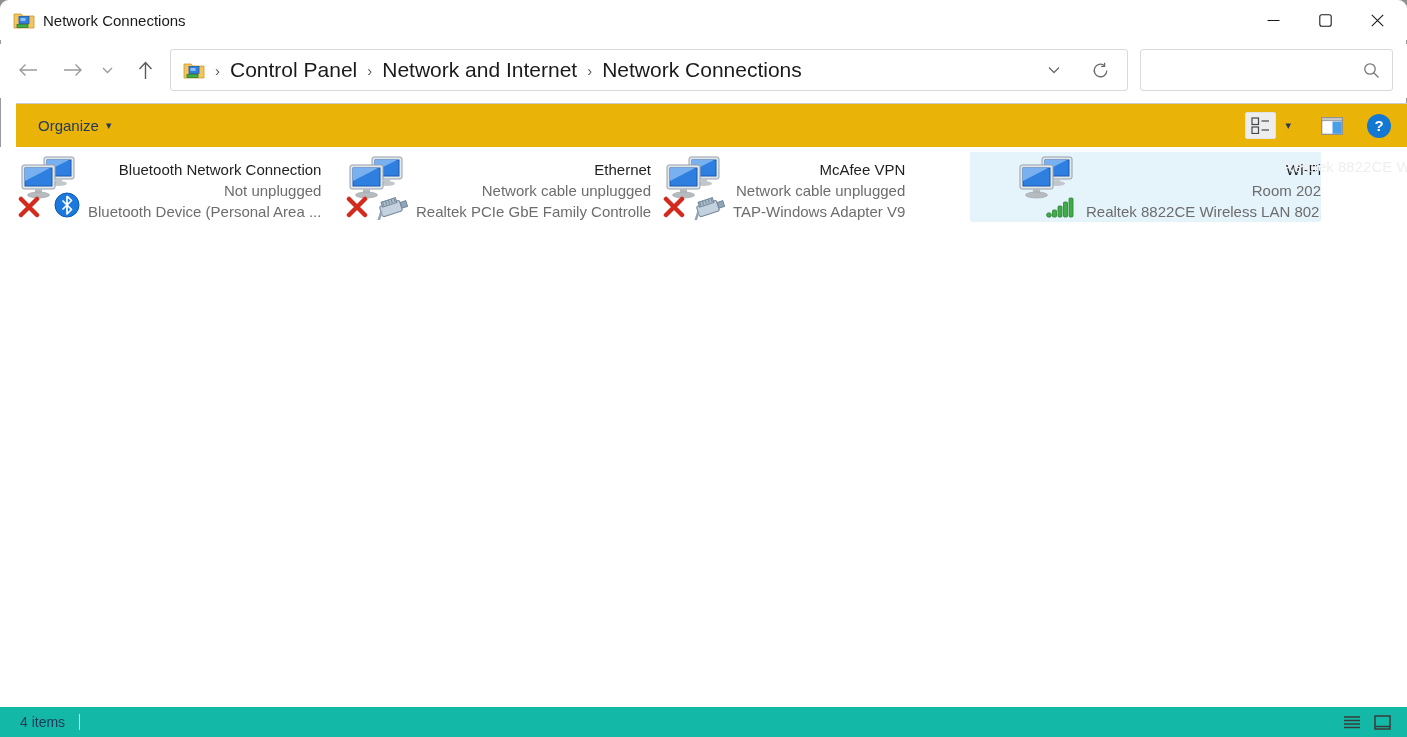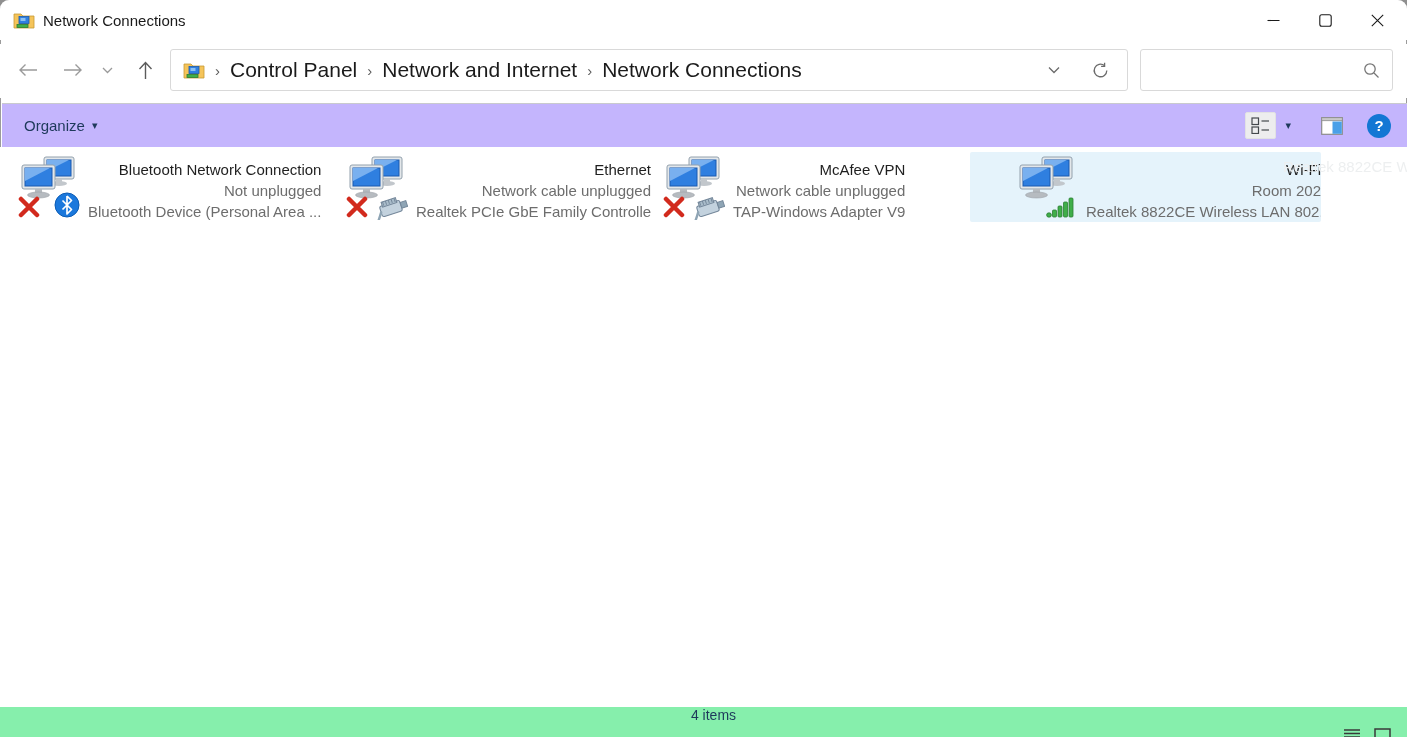--- a/index.html
+++ b/index.html
@@ -20,41 +20,41 @@
   .crumb-sep{color:#5c5c5c;font-size:15px;padding:0 10px;}
   .crumb{font-size:21px;color:#1b1b1b;white-space:nowrap;cursor:default;}
   .addr-right{margin-left:auto;display:flex;align-items:center;}
   .addr-chevron{padding:0 16px;}
   .addr-refresh{padding:0 16px;margin-right:2px;}
   .searchbox{position:absolute;left:1140px;top:5px;width:253px;height:42px;border:1px solid #d9d9d9;border-radius:3px;
              box-sizing:border-box;display:flex;align-items:center;background:#fff;}
   .searchbox input{flex:1;border:0;outline:none;font-size:14px;padding:0 0 0 10px;font-family:"Liberation Sans",sans-serif;background:transparent;}
   .search-icon{margin:0 12px 0 4px;}
   
-  .cmdbar{position:absolute;top:103px;left:2px;right:0;height:44px;background:#c4b5fd;border-top:1px solid #c9cacd;
+  .cmdbar{position:absolute;top:103px;left:16px;right:0;height:44px;background:#eab308;border-top:1px solid #c9cacd;
           display:flex;align-items:center;box-sizing:border-box;}
   .organize{display:flex;align-items:center;margin-left:22px;font-size:15px;color:#1e395b;cursor:default;}
   .organize .caret{font-size:11px;margin-left:7px;color:#1e395b;}
   .cmd-right{margin-left:auto;display:flex;align-items:center;margin-right:16px;}
   .viewbtn{display:flex;align-items:center;background:#ededee;border:1px solid #e2e2e3;border-radius:2px;padding:4px 5px;}
   .viewcaret{font-size:11px;color:#1e395b;padding:0 10px 0 9px;}
   .panebtn{margin-left:20px;display:flex;align-items:center;}
   .helpbtn{margin-left:24px;width:24px;height:24px;border-radius:50%;background:#1377d4;color:#fff;font-size:15px;font-weight:bold;
            display:flex;align-items:center;justify-content:center;}
   
   .content{position:absolute;top:147px;left:0;right:0;bottom:30px;background:#fff;}
   .tile{position:absolute;top:5px;height:70px;width:313px;display:flex;border-radius:2px;text-align:right;}
   .tile.selected{background:#e5f3fb;padding-left:38px;}
   .tile-icon{position:relative;width:66px;height:66px;margin:2px 0 0 8px;flex:0 0 auto;}
   .tile-text{margin-left:4px;padding-top:7px;overflow:hidden;}
   .tile-name{font-size:15px;color:#1f1f1f;line-height:21px;white-space:nowrap;}
   .tile-status,.tile-device{font-size:15px;color:#6d6d6d;line-height:21px;white-space:nowrap;}
   .ghost-text{position:absolute;left:1283px;top:158px;font-size:15px;color:#edeff0;white-space:nowrap;}
   
-  .statusbar{position:absolute;left:0;right:0;bottom:0;height:30px;background:#86efac;display:flex;align-items:center;flex-direction:column;}
+  .statusbar{position:absolute;left:0;right:0;bottom:0;height:30px;background:#14b8a6;display:flex;align-items:center;}
   .item-count{margin-left:20px;font-size:14px;color:#1e395b;}
   .status-divider{width:1px;height:16px;background:#e3e3e3;margin-left:14px;}
   .status-right{margin-left:auto;display:flex;align-items:center;margin-right:12px;}
   .status-viewbtn{width:26px;height:24px;display:flex;align-items:center;justify-content:center;}
   svg{display:block;}
 </style>
 </head>
 <body>
 
 <div id="window">

